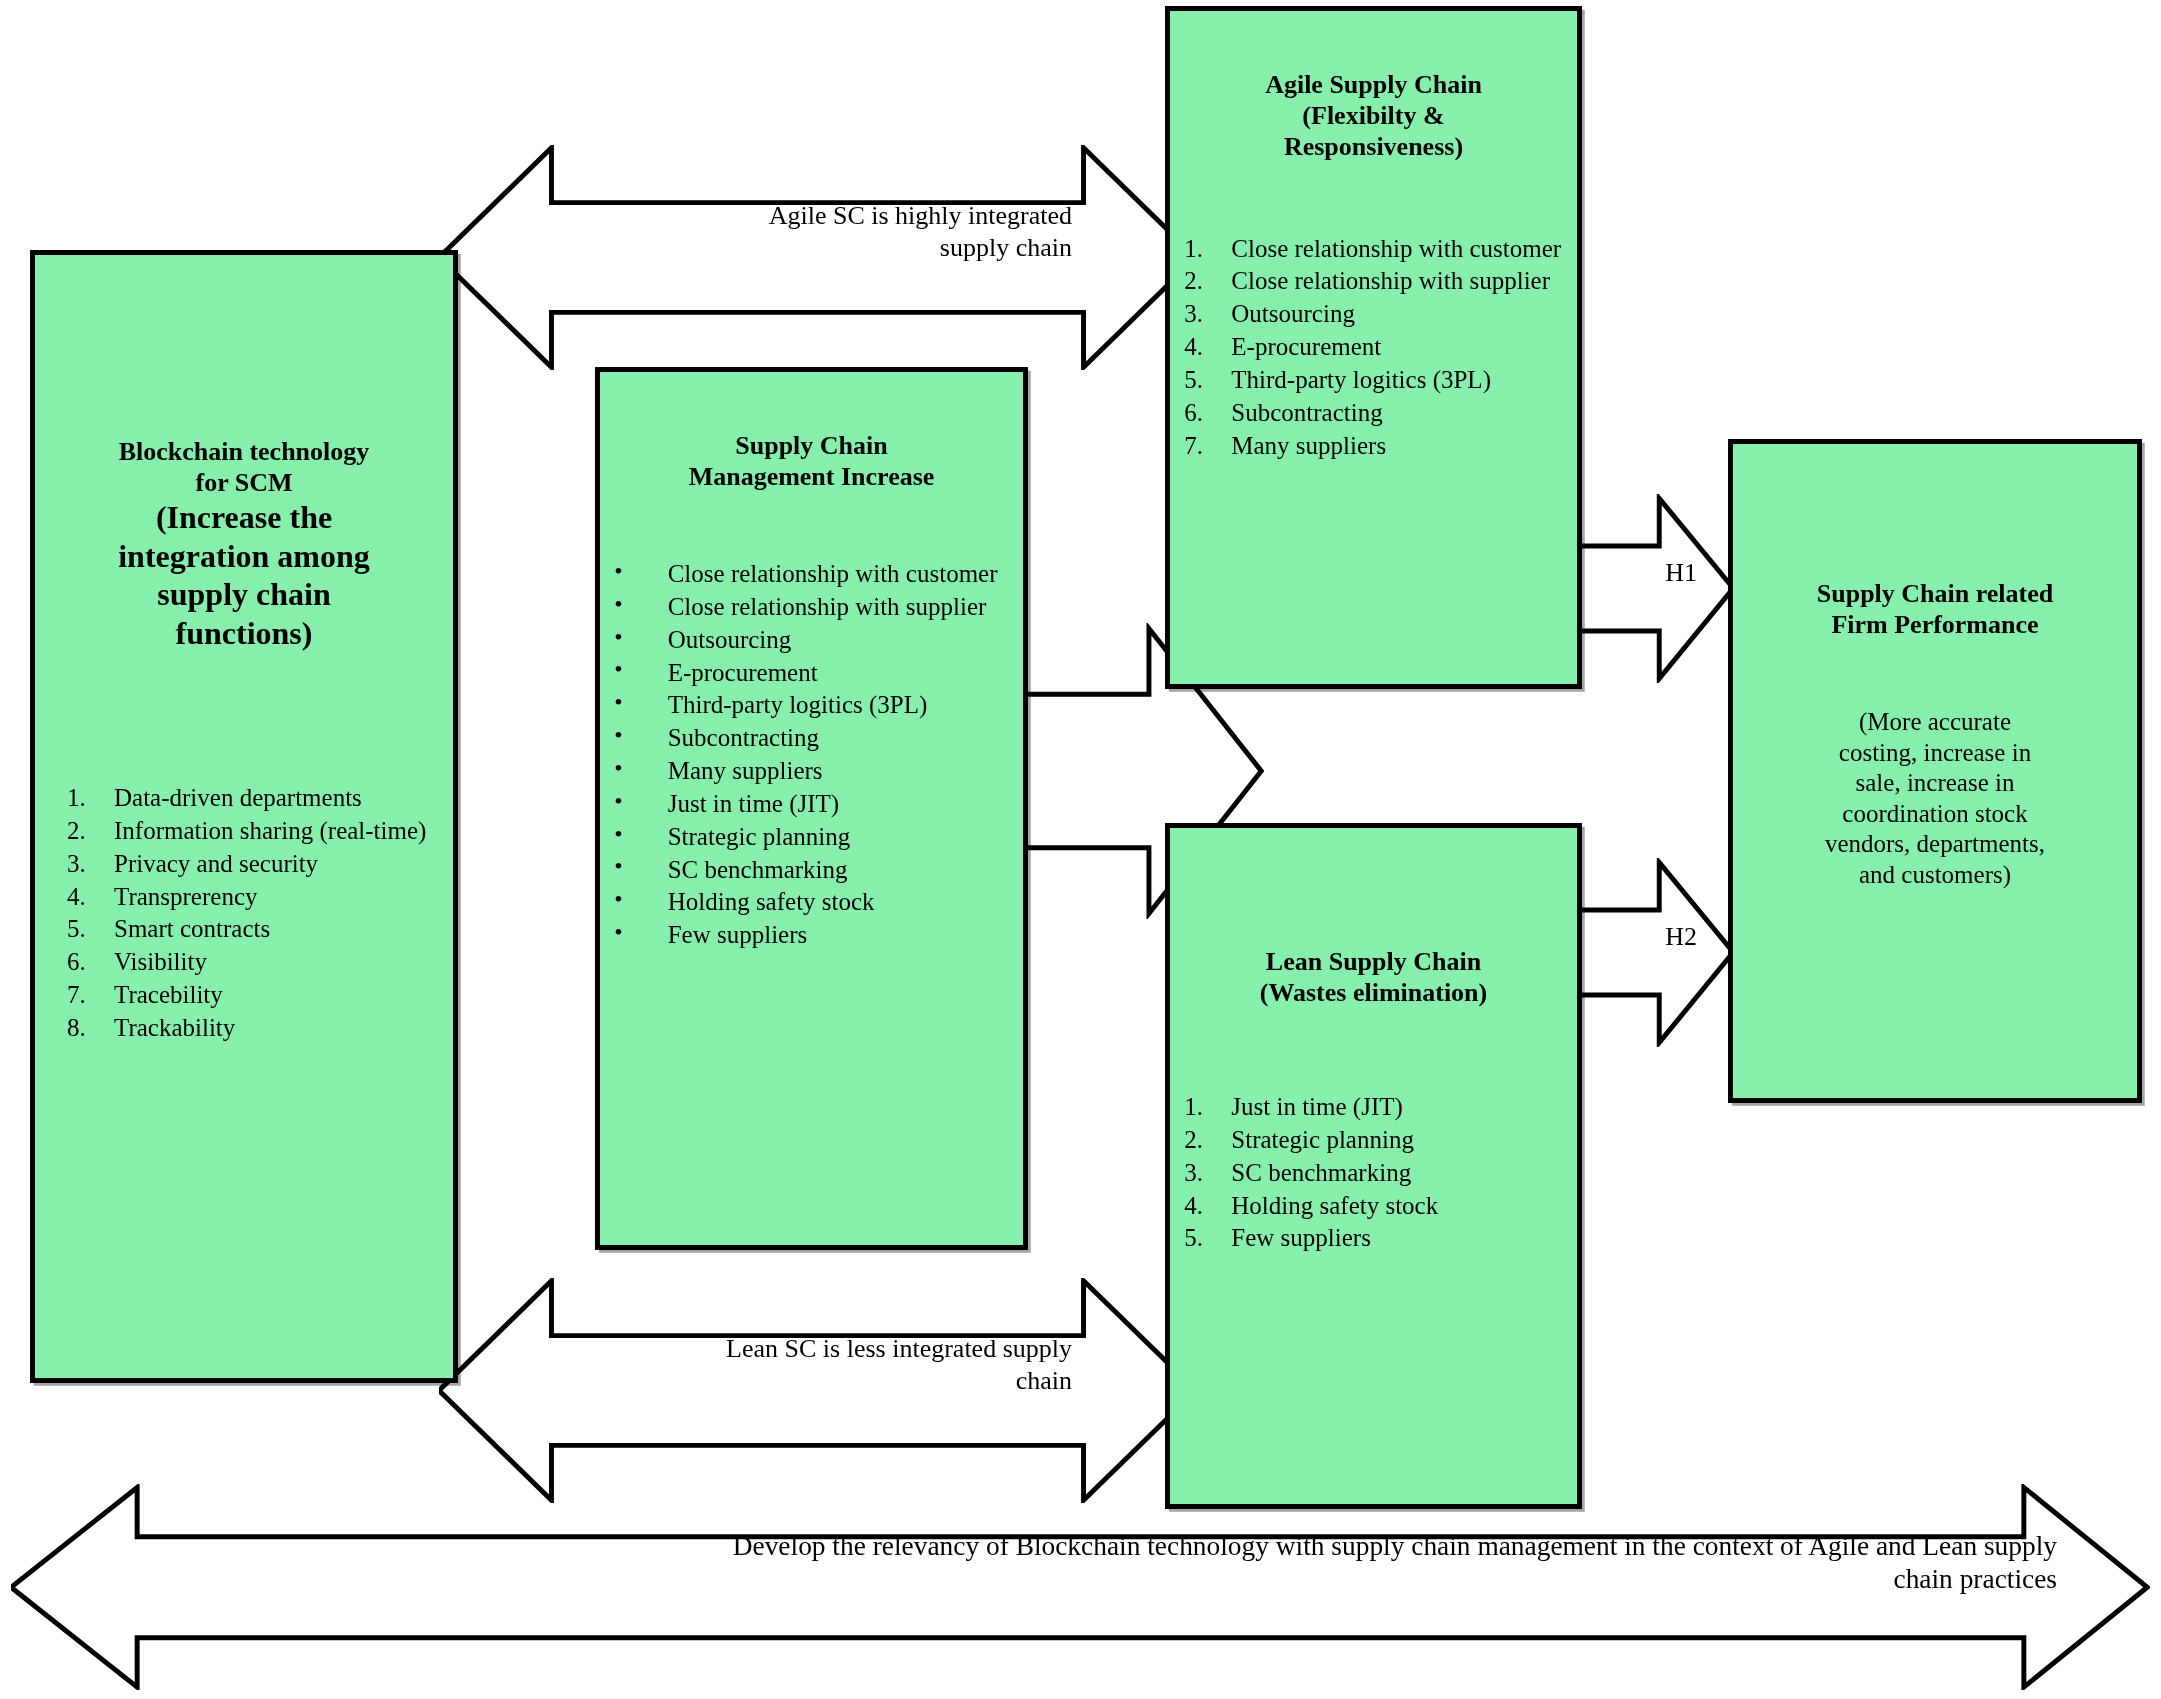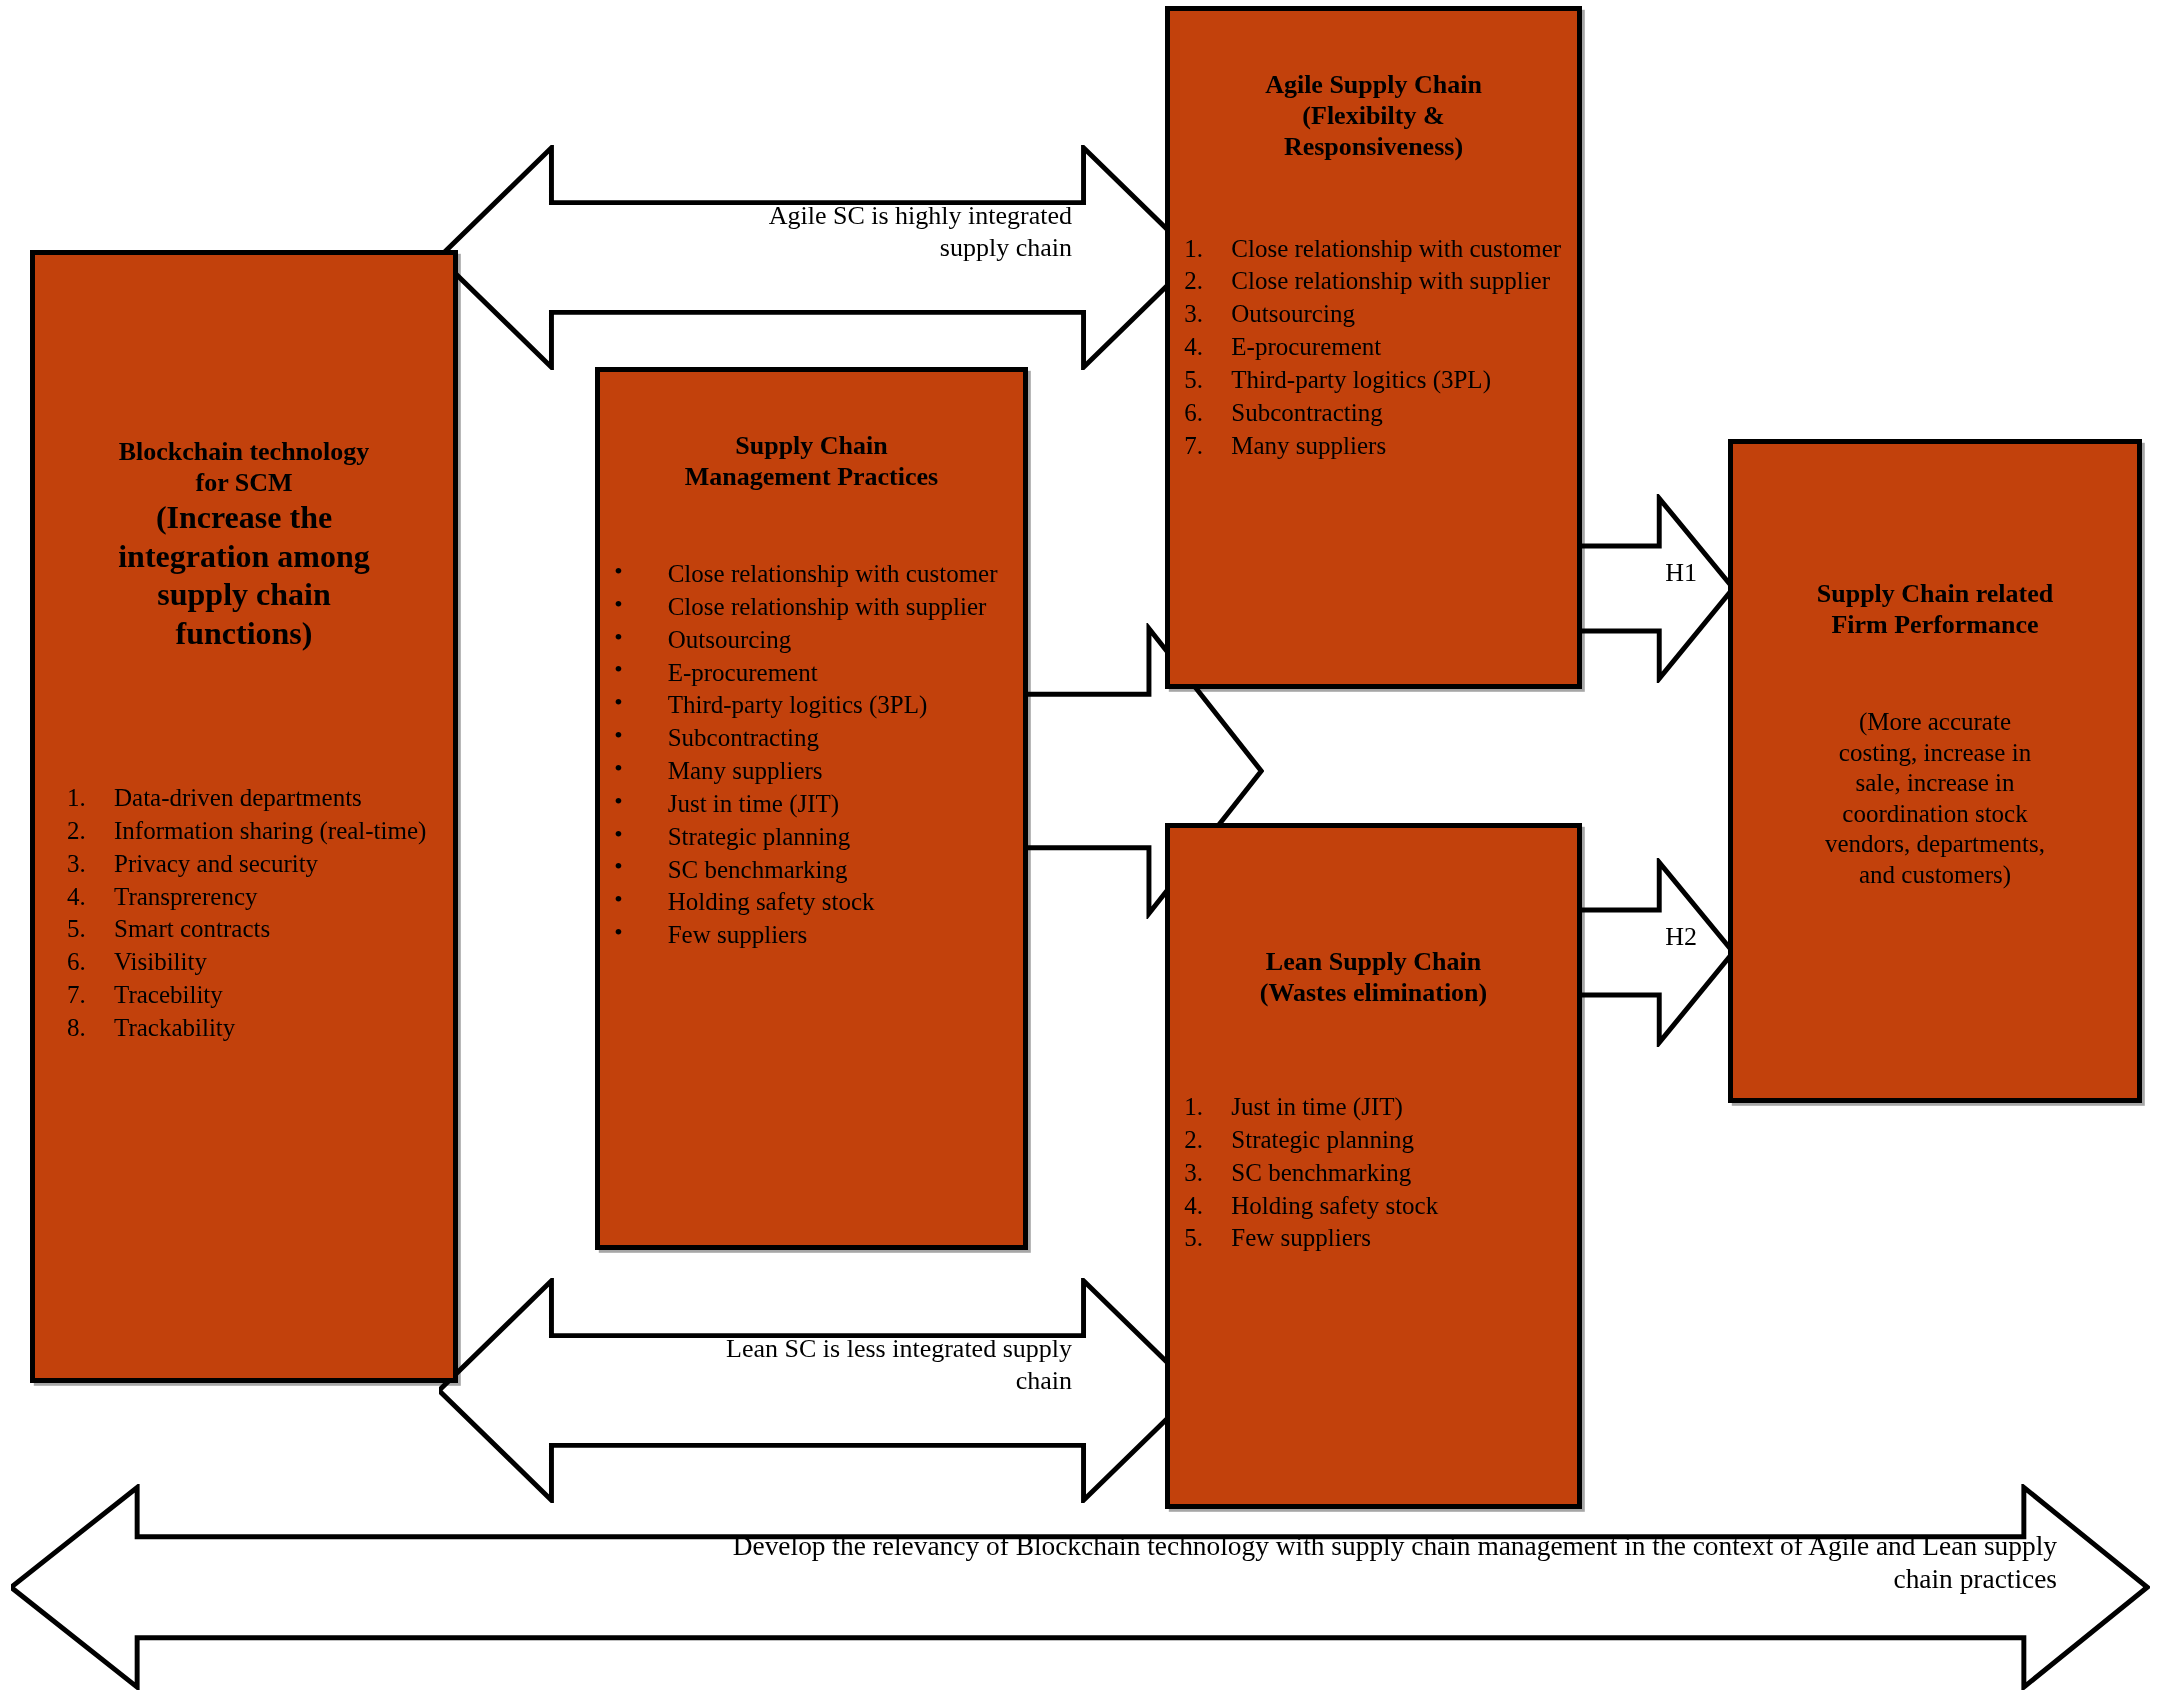--- a/index.html
+++ b/index.html
@@ -11,21 +11,21 @@
     width:2161px;
     height:1700px;
     background:#fff;
     overflow:hidden;
   }
 
   
   .box{
     position:absolute;
     border:5.5px solid #000;
-    background:#c2410c;
+    background:#86efac;
     box-sizing:border-box;
     box-shadow:3.3px 3.3px 0 -0.5px rgba(0,0,0,0.35);
   }
   .box-inner{
     position:absolute;
     left:0;right:0;
     box-sizing:border-box;
     padding:0 14.3px;
   }
 
@@ -179,21 +179,21 @@
         <li><span class="num">6.</span><span>Visibility</span></li>
         <li><span class="num">7.</span><span>Tracebility</span></li>
         <li><span class="num">8.</span><span>Trackability</span></li>
       </ol>
     </div>
   </div>
 
   <div class="box" id="box-scm-practices">
     <div class="box-inner" id="scm-head">
       <div class="box-title">Supply Chain</div>
-      <div class="box-title">Management Practices</div>
+      <div class="box-title">Management Increase</div>
     </div>
     <div class="box-inner" id="scm-list">
       <ul class="bul-list">
         <li><span class="bullet">•</span><span>Close relationship with customer</span></li>
         <li><span class="bullet">•</span><span>Close relationship with supplier</span></li>
         <li><span class="bullet">•</span><span>Outsourcing</span></li>
         <li><span class="bullet">•</span><span>E-procurement</span></li>
         <li><span class="bullet">•</span><span>Third-party logitics (3PL)</span></li>
         <li><span class="bullet">•</span><span>Subcontracting</span></li>
         <li><span class="bullet">•</span><span>Many suppliers</span></li>

